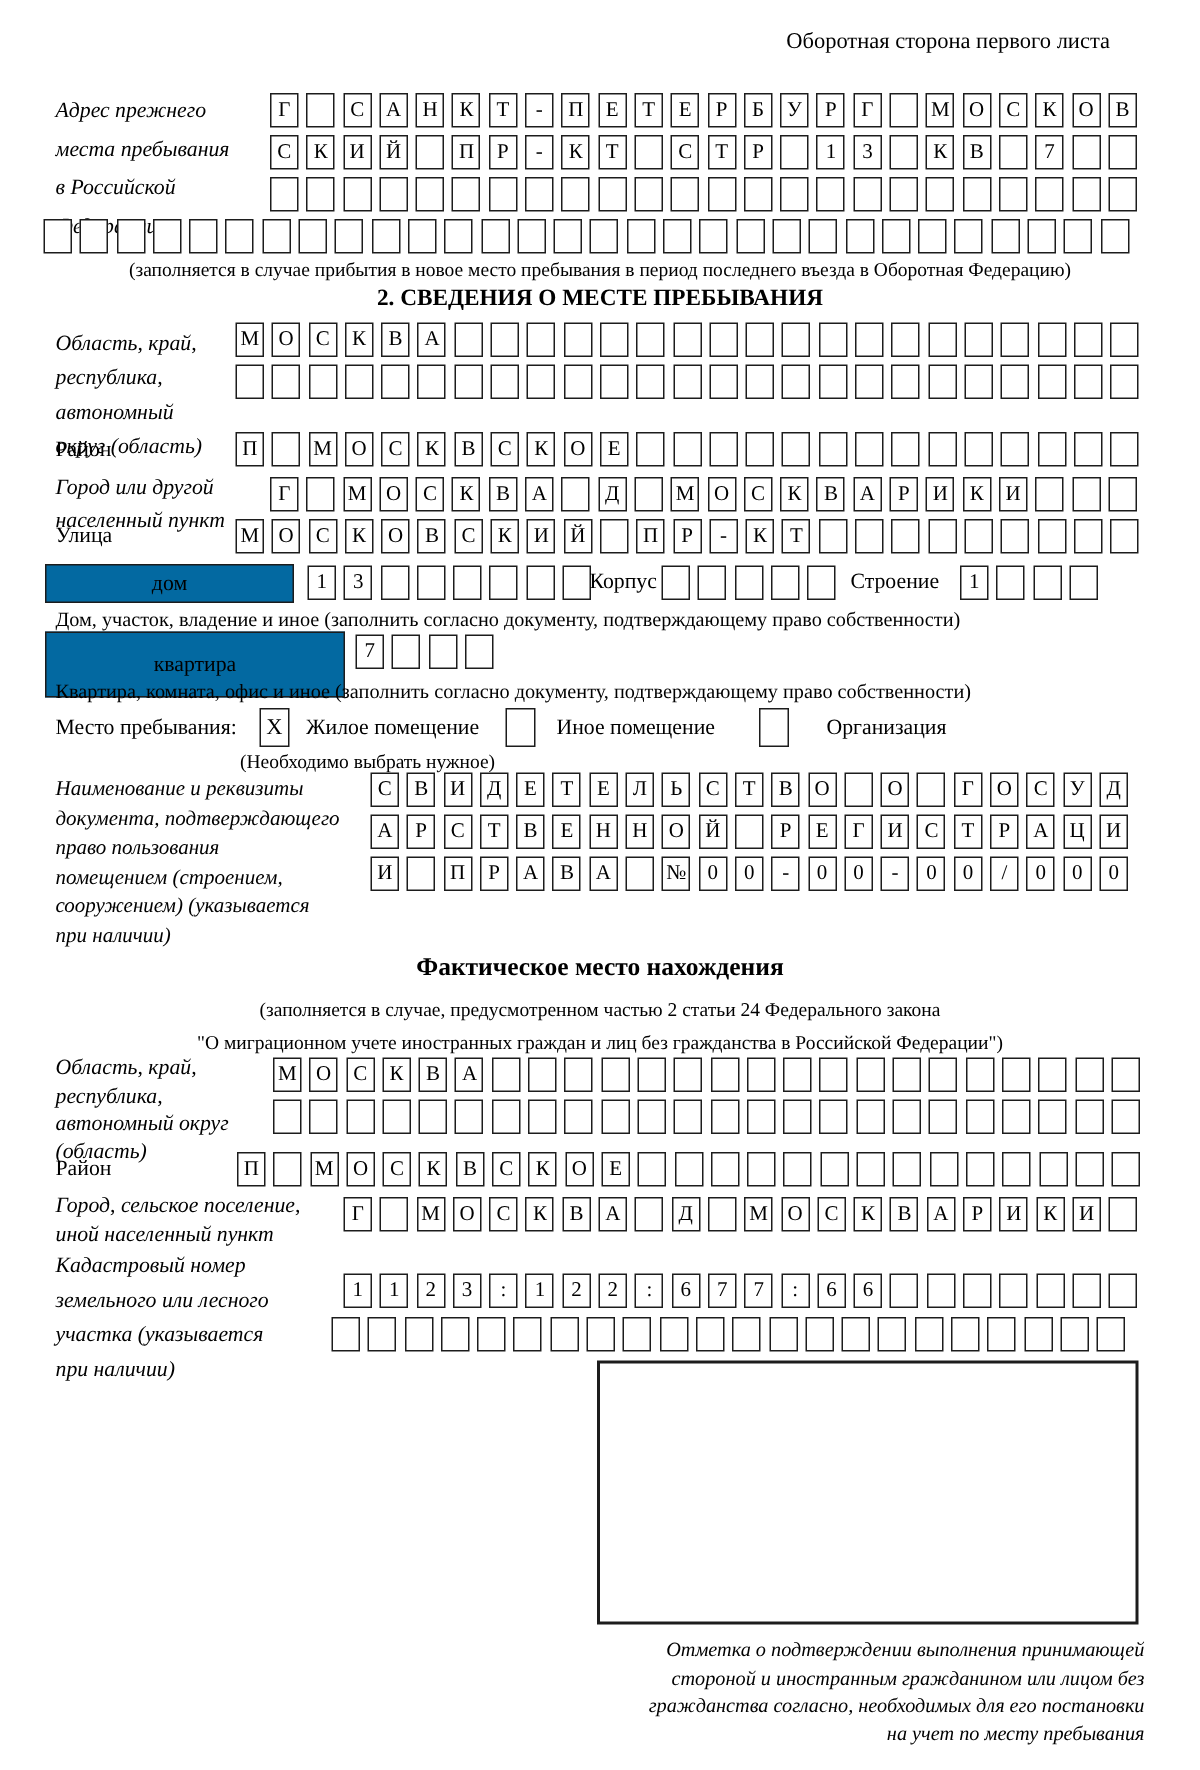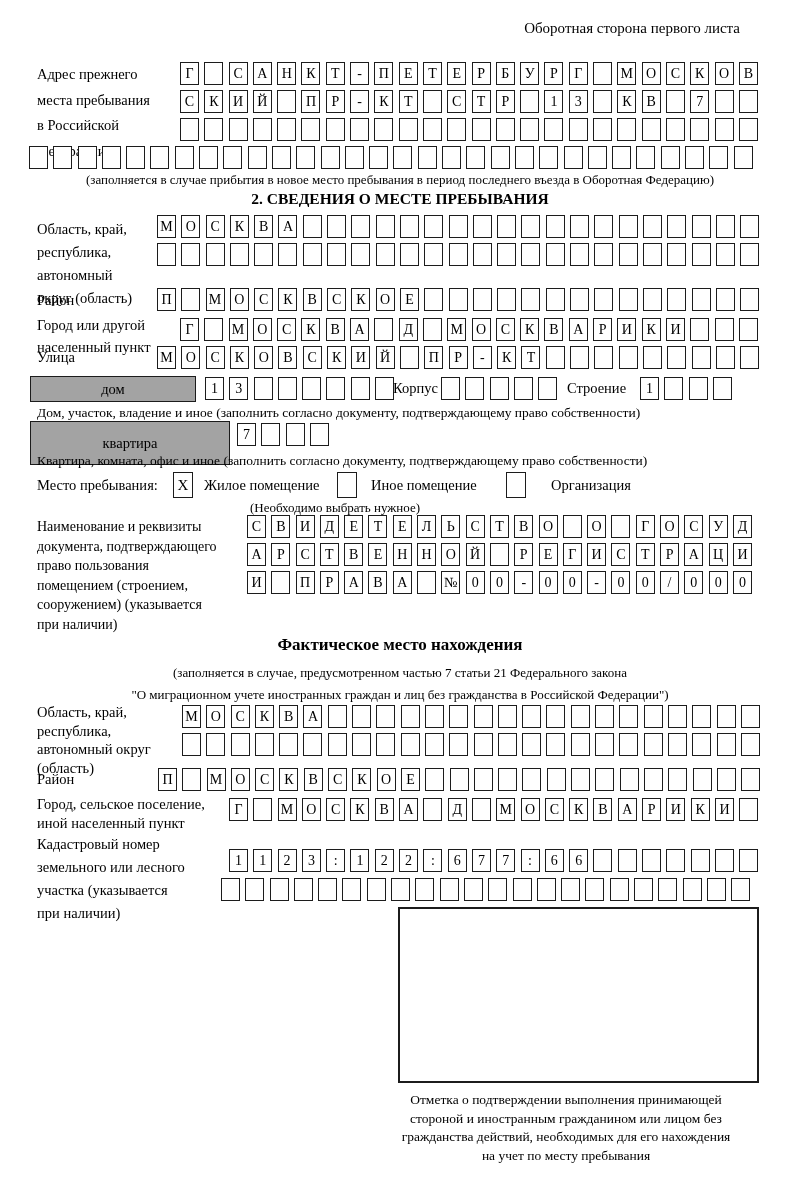--- a/index.html
+++ b/index.html
@@ -10,28 +10,28 @@
   }
   .abs { position:absolute; }
   .row { position:absolute; display:flex; gap:5.3px; }
   .cell {
     width:19px; height:23px; box-sizing:border-box;
     border:1.6px solid #1c1c1c; background:#fff;
     display:flex; align-items:center; justify-content:center;
     font-size:14px; line-height:1; flex:0 0 auto;
   }
   .lbl { position:absolute; font-size:14.5px; line-height:1.2; white-space:nowrap; }
-  .lines { position:absolute; font-size:14.5px; white-space:nowrap; }
+  .lines { position:absolute; font-size:14.5px; white-space:nowrap;font-style:italic; }
   .note { position:absolute; font-size:13px; white-space:nowrap; }
   .ctr { left:0; width:800px; text-align:center; }
   .bold { font-weight:bold; }
   .rectfield {
     position:absolute; box-sizing:border-box; border:1.8px solid #1c1c1c;
     display:flex; align-items:center; justify-content:center;
-    font-size:14.5px; background:#a3a3a3;
+    font-size:14.5px; background:#0369a1;
   }
   .checkbox {
     position:absolute; width:20px; height:26px; box-sizing:border-box;
     border:1.8px solid #1c1c1c; display:flex; align-items:center; justify-content:center;
     font-size:15px; background:#fff;
   }
   .bigbox { position:absolute; border:2px solid #1c1c1c; box-sizing:border-box; background:#fff; }
 </style>
 </head>
 <body>
@@ -347,21 +347,21 @@
     </div>
   <div class="note" style="left:37px; top:453px; font-size:13.5px;">Квартира, комната, офис и иное (заполнить согласно документу, подтверждающему право собственности)</div>
 
   <div class="lbl" style="left:37px; top:477px;">Место пребывания:</div>
   <span class="checkbox" style="left:173px; top:472px;">X</span>
   <div class="lbl" style="left:204px; top:477px;">Жилое помещение</div>
   <span class="checkbox" style="left:337px; top:472px;"></span>
   <div class="lbl" style="left:371px; top:477px;">Иное помещение</div>
   <span class="checkbox" style="left:506px; top:472px;"></span>
   <div class="lbl" style="left:551px; top:477px;">Организация</div>
-  <div class="note" style="left:160px; top:500px; width:350px; text-align:center;">(Необходимо выбрать нужное)</div>
+  <div class="note" style="left:160px; top:500px; width:350px; text-align:left;">(Необходимо выбрать нужное)</div>
 
   <div class="lines" style="left:37px; top:517px; line-height:19.5px; font-size:14px;">
       <div>Наименование и реквизиты</div>
       <div>документа, подтверждающего</div>
       <div>право пользования</div>
       <div>помещением (строением,</div>
       <div>сооружением) (указывается</div>
       <div>при наличии)</div>
     </div>
   <div class="row" style="left:247px; top:515px;">
@@ -428,21 +428,21 @@
       <span class="cell">-</span>
       <span class="cell">0</span>
       <span class="cell">0</span>
       <span class="cell">/</span>
       <span class="cell">0</span>
       <span class="cell">0</span>
       <span class="cell">0</span>
     </div>
 
   <div class="abs ctr bold" style="top:635px; font-size:17px;">Фактическое место нахождения</div>
-  <div class="note ctr" style="top:665px;">(заполняется в случае, предусмотренном частью 7 статьи 21 Федерального закона</div>
+  <div class="note ctr" style="top:665px;">(заполняется в случае, предусмотренном частью 2 статьи 24 Федерального закона</div>
   <div class="note ctr" style="top:687px;">"О миграционном учете иностранных граждан и лиц без гражданства в Российской Федерации")</div>
 
   <div class="lines" style="left:37px; top:703px; line-height:18.5px;">
       <div>Область, край,</div>
       <div>республика,</div>
       <div>автономный округ</div>
       <div>(область)</div>
     </div>
   <div class="row" style="left:182px; top:705px;">
       <span class="cell">М</span>
@@ -604,20 +604,20 @@
       <span class="cell"></span>
       <span class="cell"></span>
       <span class="cell"></span>
       <span class="cell"></span>
       <span class="cell"></span>
       <span class="cell"></span>
       <span class="cell"></span>
     </div>
 
   <div class="bigbox" style="left:398px; top:907px; width:361px; height:176px;"></div>
-  <div class="lines" style="left:382px; top:1091px; width:368px; text-align:center; line-height:18.5px; font-size:13.5px; white-space:normal;">
+  <div class="lines" style="left:395px; top:1091px; width:368px; text-align:right; line-height:18.5px; font-size:13.5px; white-space:normal;">
       <div>Отметка о подтверждении выполнения принимающей</div>
       <div>стороной и иностранным гражданином или лицом без</div>
-      <div>гражданства действий, необходимых для его нахождения</div>
+      <div>гражданства согласно, необходимых для его постановки</div>
       <div>на учет по месту пребывания</div>
     </div>
 
 </div>
 
 </body></html>

